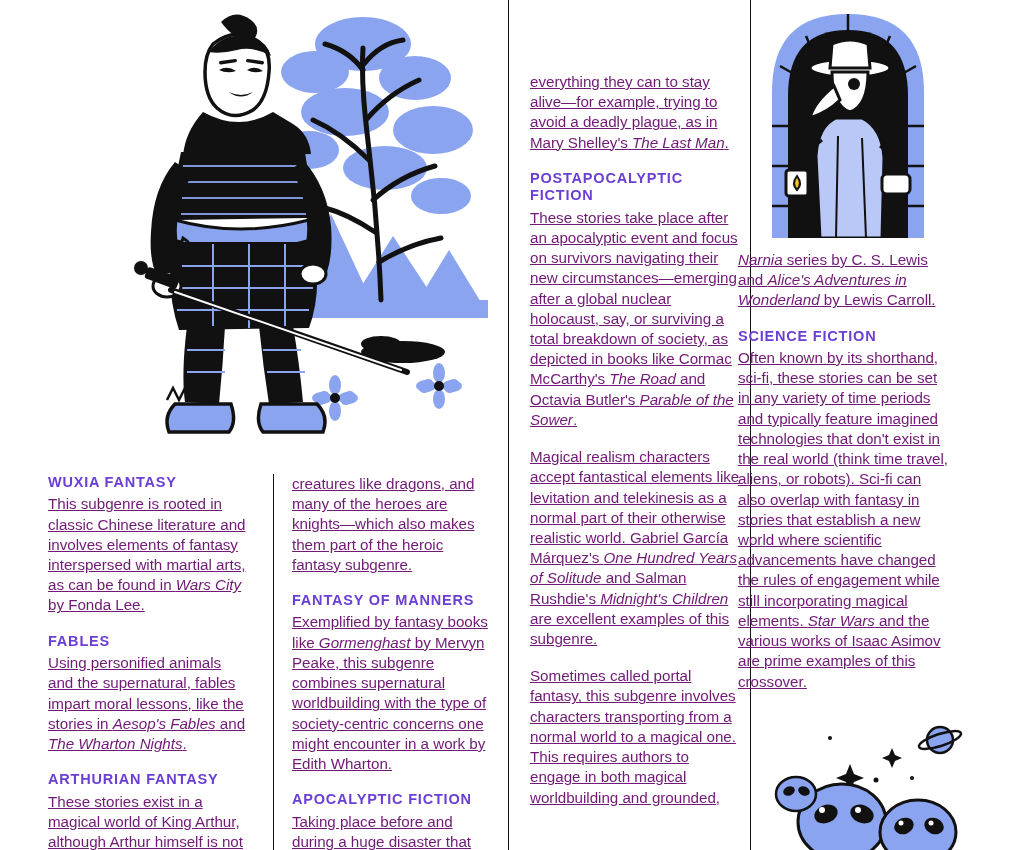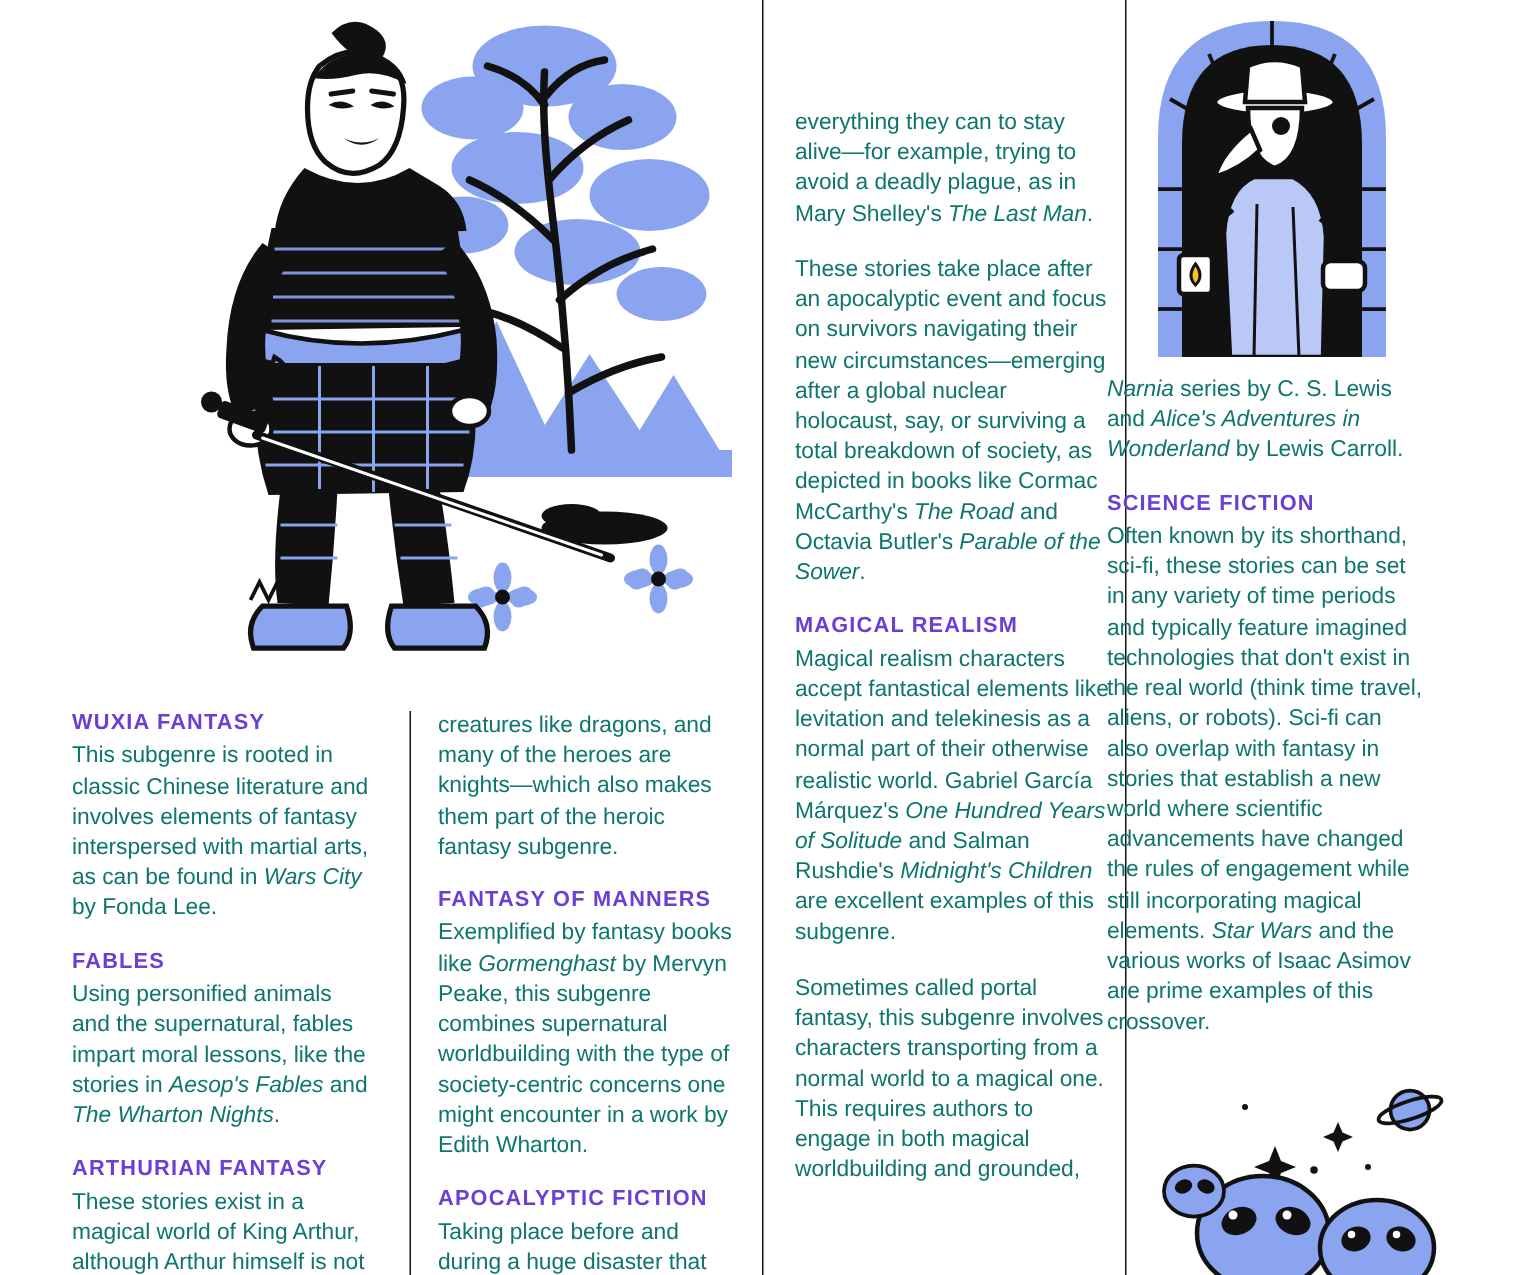--- a/index.html
+++ b/index.html
@@ -48,22 +48,23 @@
     font-size: 14.5px;
     letter-spacing: 0.055em;
     color: #6b3fd4;
     margin: 0 0 3px 0;
     line-height: 1.2;
   }
   p.body {
     font-size: 15.2px;
     line-height: 1.33;
     margin: 0 0 17px 0;
-    color: #0f766e;
+    color: #701a75;
     letter-spacing: -0.002em;
+    text-decoration: underline;
   }
   p.body.tight { margin-bottom: 0; }
 
   
   #left-text-wrap {
     position: absolute;
     top: 474px;
     left: 0;
     width: 440px;
     height: 376px;
@@ -276,23 +277,23 @@
         <p class="body tight">Taking place before and during a huge disaster that</p>
       </div>
     </div>
   </div>
 
   <div class="col" id="col-mid">
     <div class="mid-top-pad"></div>
 
     <p class="body">everything they can to stay alive—for example, trying to avoid a deadly plague, as in Mary Shelley's <i>The Last Man</i>.</p>
 
+    <h3 class="h">POSTAPOCALYPTIC FICTION</h3>
     <p class="body">These stories take place after an apocalyptic event and focus on survivors navigating their new circumstances—emerging after a global nuclear holocaust, say, or surviving a total breakdown of society, as depicted in books like Cormac McCarthy's <i>The Road</i> and Octavia Butler's <i>Parable of the Sower</i>.</p>
 
-    <h3 class="h">MAGICAL REALISM</h3>
     <p class="body">Magical realism characters accept fantastical elements like levitation and telekinesis as a normal part of their otherwise realistic world. Gabriel García Márquez's <i>One Hundred Years of Solitude</i> and Salman Rushdie's <i>Midnight's Children</i> are excellent examples of this subgenre.</p>
 
     <p class="body tight">Sometimes called portal fantasy, this subgenre involves characters transporting from a normal world to a magical one. This requires authors to engage in both magical worldbuilding and grounded,</p>
   </div>
 
   <div class="col" id="col-right">
     <div class="right-top-pad"></div>
 
     <p class="body"><i>Narnia</i> series by C. S. Lewis and <i>Alice's Adventures in Wonderland</i> by Lewis Carroll.</p>
 

